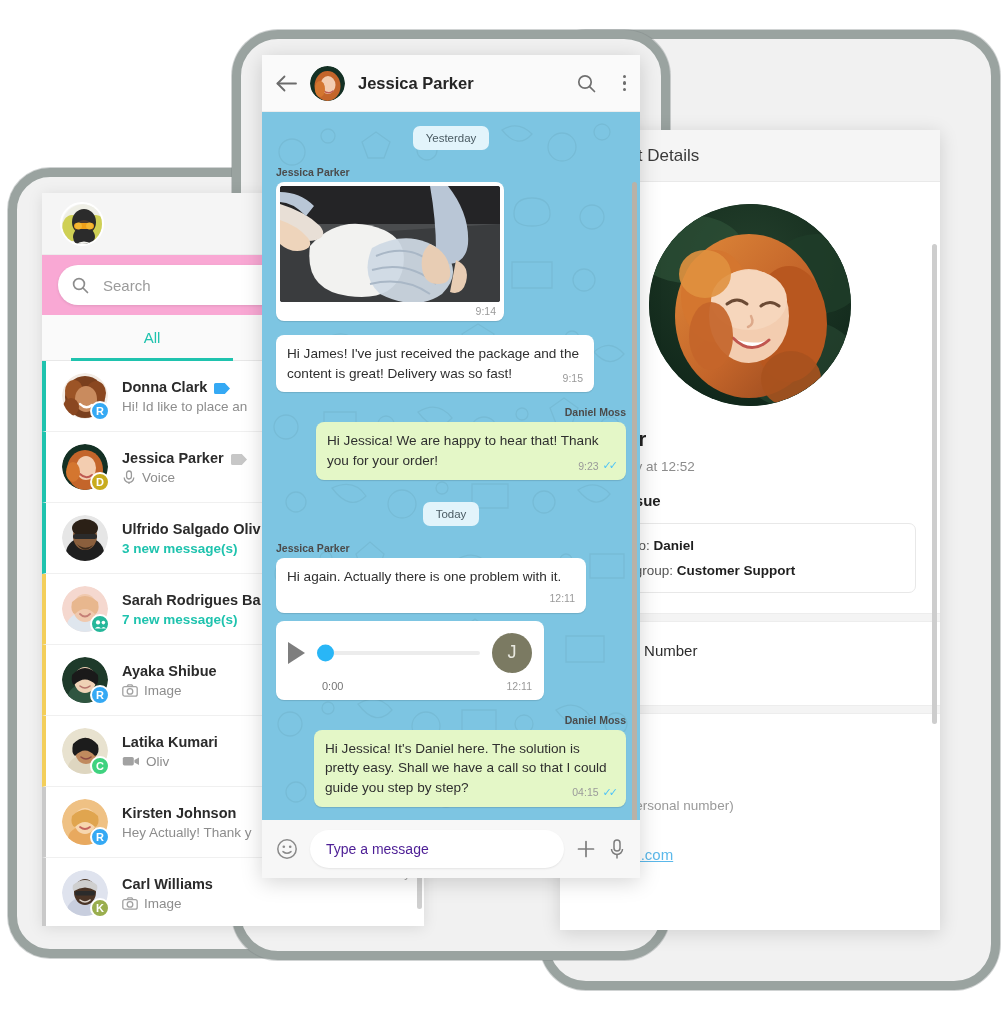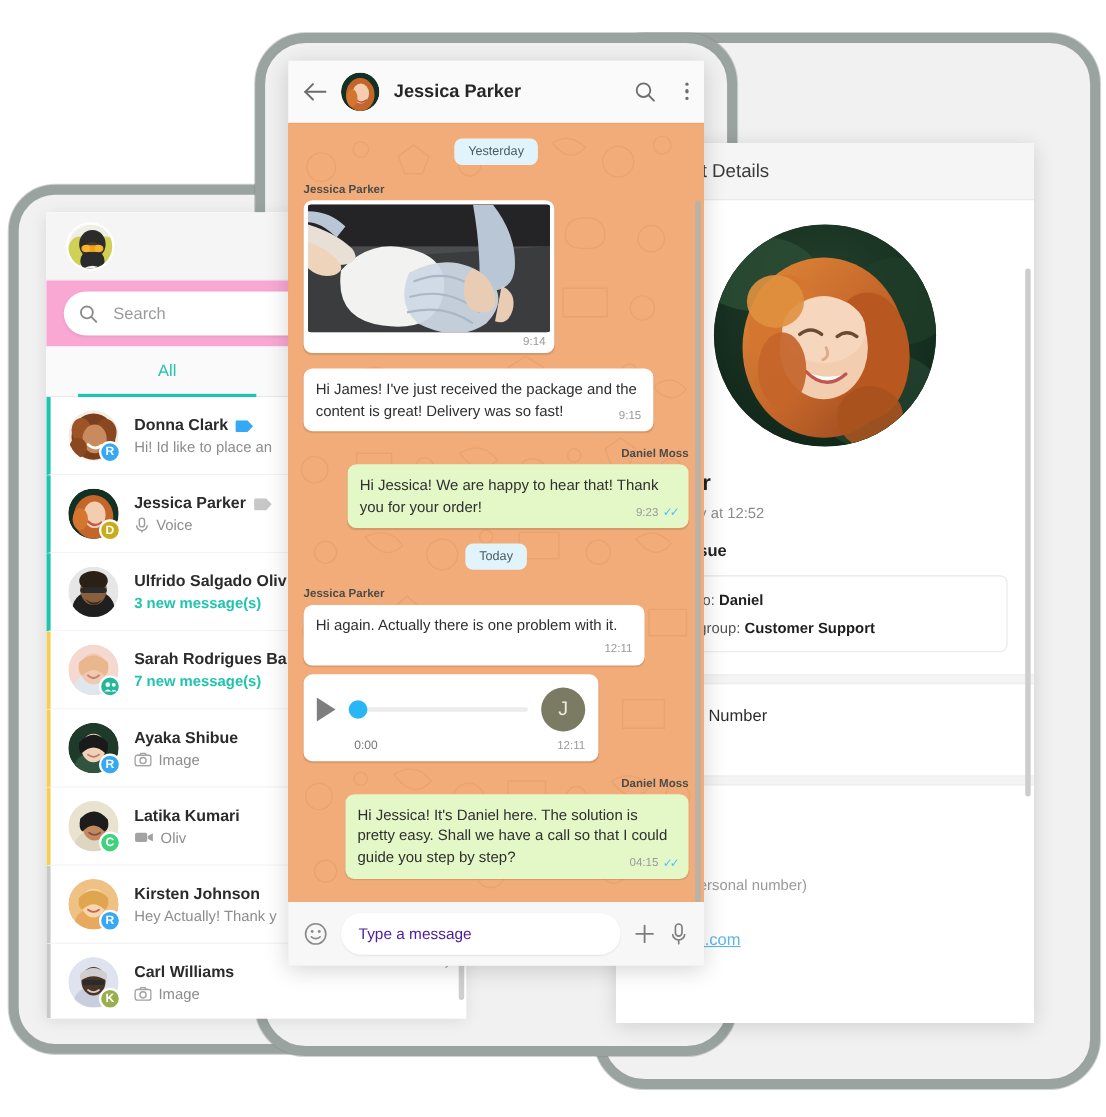--- a/index.html
+++ b/index.html
@@ -100,21 +100,21 @@
   }
   #chat-header {
     height: 57px; background: #fafafa; display: flex; align-items: center;
     padding: 0 14px; gap: 13px; border-bottom: 1px solid #ededed;
   }
   #chat-header .av { width: 35px; height: 35px; }
   #chat-title { font-size: 16.5px; font-weight: bold; color: #262626; flex: 1; }
   #chat-body {
     height: calc(100% - 57px - 58px);
     position: relative; overflow: hidden;
-    background: #f97316;
+    background: #0ea5e9;
   }
   #doodles { position: absolute; inset: 0; opacity: .5; }
   #msgs { position: absolute; inset: 0; padding: 14px 14px 6px 14px; }
   .daypill {
     margin: 0 auto 16px; width: max-content;
     background: #e2f4fb; color: #4a5b63;
     font-size: 11.5px; padding: 6px 13px; border-radius: 7px;
   }
   .sender { font-size: 10.5px; font-weight: bold; color: #4b4b4b; margin-bottom: 4px; }
   .sender.right { text-align: right; }
@@ -714,21 +714,21 @@
         <div class="row out">
           <div class="bubble out" style="max-width:310px;">
             <span class="btext">Hi Jessica! We are happy to hear that! Thank you for your order!</span>
             <span class="bmeta">
               <span>9:23</span>
               <span class="ticks">✓✓</span>
             </span>
           </div>
         </div>
 
-        <div class="daypill" style="margin-top:14px;">Today</div>
+        <div class="daypill" style="margin-top:22px;">Today</div>
 
         <div class="sender">Jessica Parker</div>
         <div class="row" style="margin-bottom:8px;">
           <div class="bubble">
             <span class="btext">Hi again. Actually there is one problem with it.</span>
             <span class="bmeta" style="top:0;">
                 <span>12:11</span>
               </span>
           </div>
         </div>

